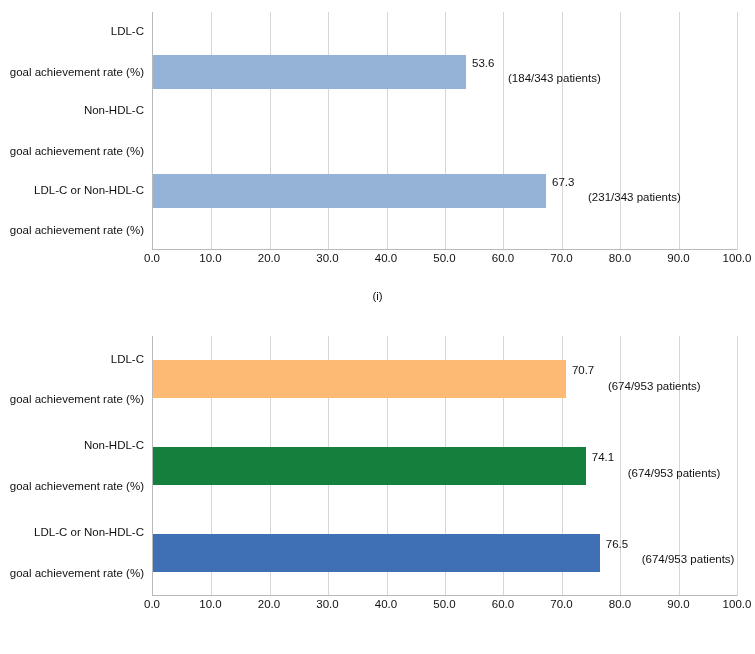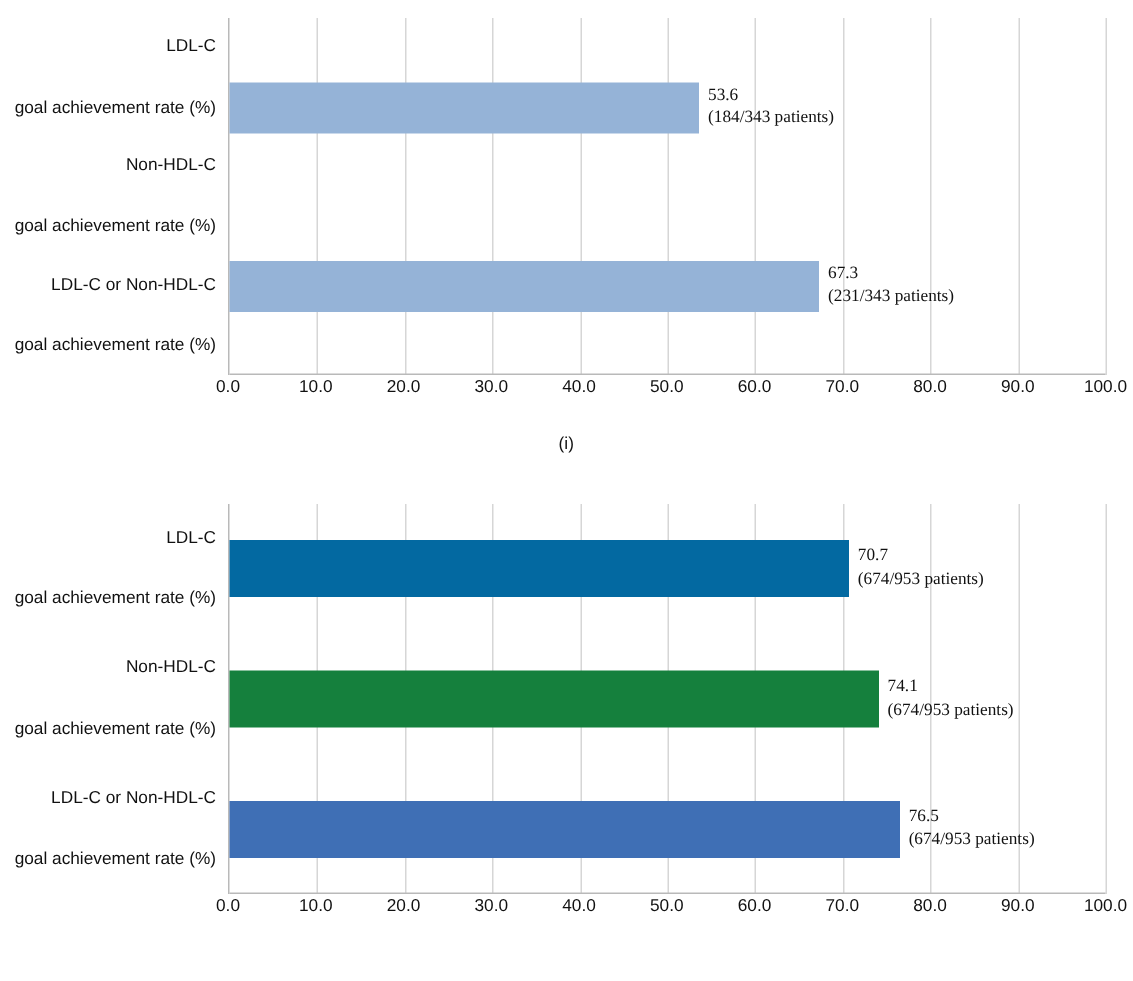--- a/index.html
+++ b/index.html
@@ -56,21 +56,20 @@
     bottom: 0;
     height: 1px;
     background: #b9b9b9;
   }
 
   .rows {
     position: absolute;
     inset: 0;
     display: flex;
     flex-direction: column;
-    font-family: Liberation Serif, serif;
   }
   .row {
     position: relative;
     flex: 1 1 0;
     display: flex;
     align-items: center;
   }
   .bar {
     position: relative;
     height: 34px;
@@ -85,21 +84,21 @@
     position: absolute;
     left: calc(100% + 6px);
     top: 50%;
     transform: translateY(-50%);
     white-space: nowrap;
     font-size: 11.5px;
     line-height: 1.35;
     color: #111111;
   }
   .bar-label .val { display: block; }
-  .bar-label .sub { display: block; }
+  .bar-label .sub { display: block; margin-left: 36px; }
 
   .cat-labels {
     position: absolute;
     left: 0;
     width: 152px;
     display: flex;
     flex-direction: column;
   }
   #cats-0 { top: 12px; height: 238px; }
   #cats-1 { top: 18px; height: 260px; }
@@ -245,21 +244,21 @@
           <div class="gridline" style="left: 50%;"></div>
           <div class="gridline" style="left: 60%;"></div>
           <div class="gridline" style="left: 70%;"></div>
           <div class="gridline" style="left: 80%;"></div>
           <div class="gridline" style="left: 90%;"></div>
           <div class="gridline" style="left: 100%;"></div>
         </div>
       <div class="axis-line"></div>
       <div class="rows">
         <div class="row">
-          <div class="bar" style="width: 70.7%; background: #0369a1; padding-left: 36px;">
+          <div class="bar" style="width: 70.7%; background: #fdba74; padding-left: 36px;">
             <span class="bar-label">
               <span class="val">70.7</span>
               <span class="sub">(674/953 patients)</span>
             </span>
           </div>
         </div>
         <div class="row">
           <div class="bar" style="width: 74.1%; background: #15803d;">
             <span class="bar-label">
               <span class="val">74.1</span>

